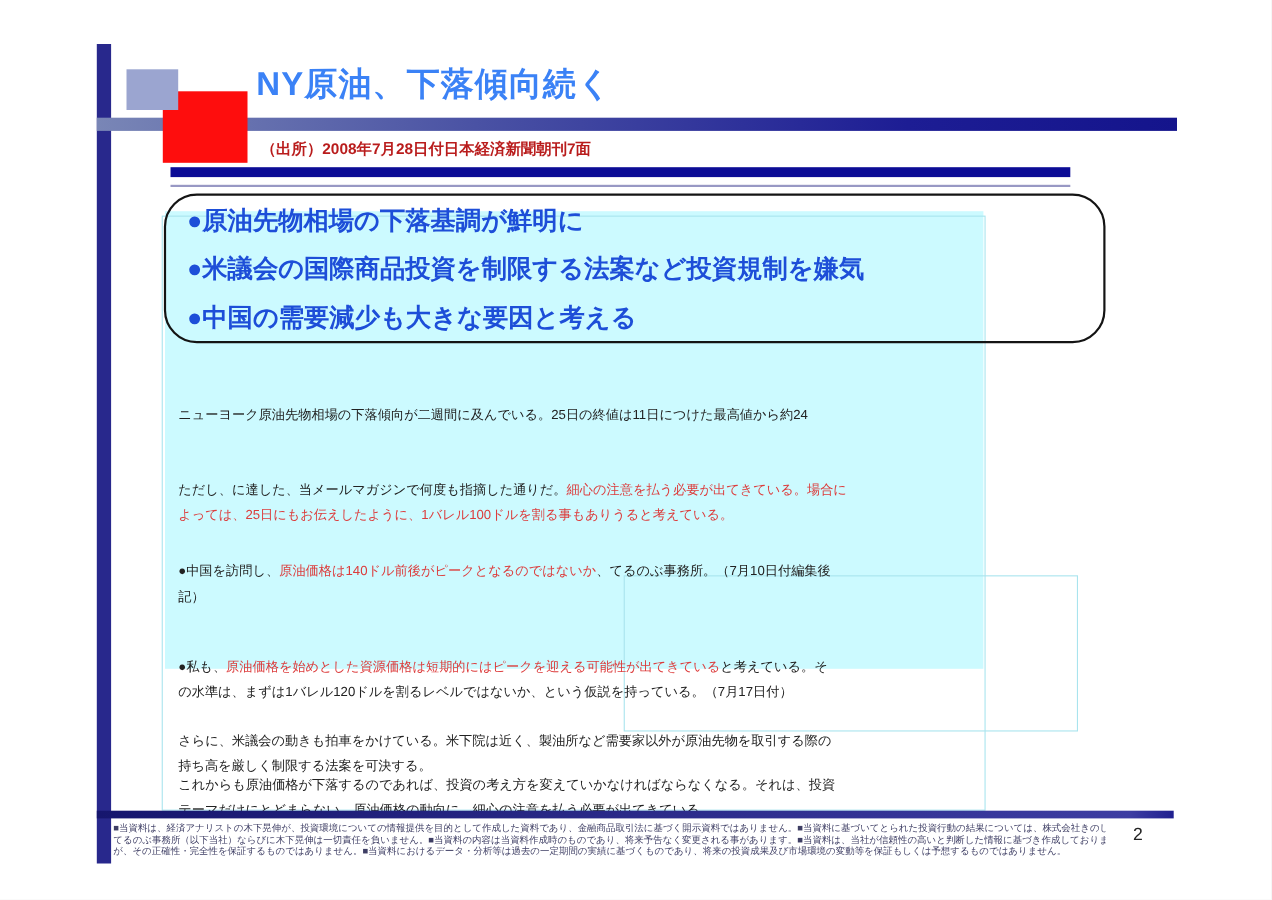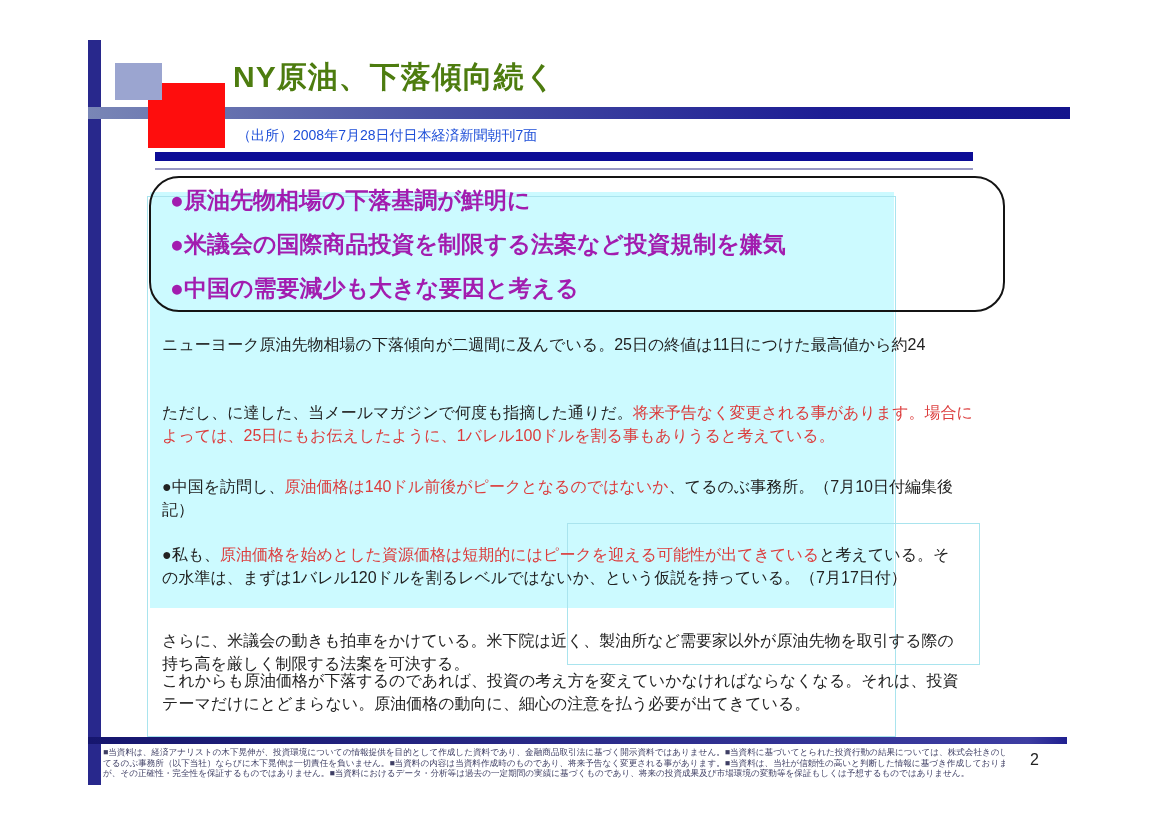--- a/index.html
+++ b/index.html
@@ -13,44 +13,44 @@
   }
   
   .vbar{position:absolute;left:88px;top:40px;width:13px;height:745px;background:#28288c;}
   
   .title-bar{position:absolute;left:88px;top:107px;width:982px;height:12px;
     background:linear-gradient(90deg,#7986b6 0%,#4a52a4 35%,#1d1d94 75%,#14148c 100%);}
   
   .red-sq{position:absolute;left:148px;top:83px;width:77px;height:65px;background:#fe0d0d;z-index:3;}
   .lav-sq{position:absolute;left:115px;top:63px;width:47px;height:37px;background:#9ba5d0;z-index:4;}
   .title{position:absolute;left:233px;top:58px;margin:0;font-size:30px;line-height:38px;
-    font-weight:bold;color:#4d7c0f;letter-spacing:1px;white-space:nowrap;z-index:5;}
-  .source{position:absolute;left:237px;top:127px;font-size:14px;font-weight:normal;color:#1d4ed8;
+    font-weight:bold;color:#3b82f6;letter-spacing:1px;white-space:nowrap;z-index:5;}
+  .source{position:absolute;left:237px;top:127px;font-size:14px;font-weight:bold;color:#b91c1c;
     white-space:nowrap;z-index:5;}
   
   .bar2{position:absolute;left:155px;top:152px;width:818px;height:9px;background:#0c0c96;}
   .thinline{position:absolute;left:155px;top:168px;width:818px;height:2px;background:#9898c4;}
   
   .cyan-fill{position:absolute;left:150px;top:192px;width:744px;height:416px;background:#ccfaff;z-index:0;}
   .cyan-box-a{position:absolute;left:147px;top:196px;width:747px;height:539px;
     border:1px solid #a9e4ee;z-index:0;}
   .cyan-box-b{position:absolute;left:567px;top:523px;width:411px;height:140px;
     border:1px solid #a9e4ee;z-index:0;}
   
   .key-box{position:absolute;left:149px;top:176px;width:852px;height:132px;
     border:2.5px solid #141414;border-radius:30px;z-index:2;}
   .bullet{position:absolute;left:170px;font-size:23px;line-height:27px;font-weight:bold;
-    color:#a21caf;white-space:nowrap;z-index:3;}
+    color:#1d4ed8;white-space:nowrap;z-index:3;}
   .b1{top:187px;} .b2{top:231px;} .b3{top:275px;}
   
-  .para{position:absolute;left:162px;width:866px;font-size:16px;line-height:22.5px;
-    color:#222222;z-index:2;}
+  .para{position:absolute;left:162px;width:866px;font-size:12px;line-height:22.5px;
+    color:#222222;z-index:2;margin-top:32px;}
   .para div{white-space:nowrap;}
   .para .red{color:#dc3c3c;}
-  .p1{top:334px;} .p2{top:402px;} .p3{top:476px;} .p4{top:544px;} .p5{top:630px;} .p6{top:670px;}
+  .p1{top:334px;} .p2{top:402px;} .p3{top:476px;} .p4{top:563px;} .p5{top:630px;} .p6{top:670px;}
   
   .footer-bar{position:absolute;left:88px;top:737px;width:979px;height:7px;
     background:linear-gradient(90deg,#16166e 0%,#3d3da2 96%,#202090 100%);z-index:2;}
   .disclaimer{position:absolute;left:103px;top:747px;width:902px;font-size:8.6px;
     line-height:10.6px;color:#3e3e64;z-index:2;overflow:hidden;}
   .disclaimer div{white-space:nowrap;}
   .page-num{position:absolute;left:1030px;top:751px;font-size:16px;color:#222;z-index:2;}
 </style>
 </head>
 <body>
@@ -73,21 +73,21 @@
 
   <div class="key-box"></div>
   <div class="bullet b1">●原油先物相場の下落基調が鮮明に</div>
   <div class="bullet b3">●中国の需要減少も大きな要因と考える</div>
   <div class="bullet b2">●米議会の国際商品投資を制限する法案など投資規制を嫌気</div>
 
   <div class="para p1">
       <div><span>ニューヨーク原油先物相場の下落傾向が二週間に及んでいる。25日の終値は11日につけた最高値から約24</span></div>
     </div>
   <div class="para p2">
-      <div><span>ただし、に達した、当メールマガジンで何度も指摘した通りだ。</span><span class="red">将来予告なく変更される事があります。場合に</span></div>
+      <div><span>ただし、に達した、当メールマガジンで何度も指摘した通りだ。</span><span class="red">細心の注意を払う必要が出てきている。場合に</span></div>
       <div><span class="red">よっては、25日にもお伝えしたように、1バレル100ドルを割る事もありうると考えている。</span></div>
     </div>
   <div class="para p3">
       <div><span>●中国を訪問し、</span><span class="red">原油価格は140ドル前後がピークとなるのではないか</span><span>、てるのぶ事務所。（7月10日付編集後</span></div>
       <div><span>記）</span></div>
     </div>
   <div class="para p4">
       <div><span>●私も、</span><span class="red">原油価格を始めとした資源価格は短期的にはピークを迎える可能性が出てきている</span><span>と考えている。そ</span></div>
       <div><span>の水準は、まずは1バレル120ドルを割るレベルではないか、という仮説を持っている。（7月17日付）</span></div>
     </div>

